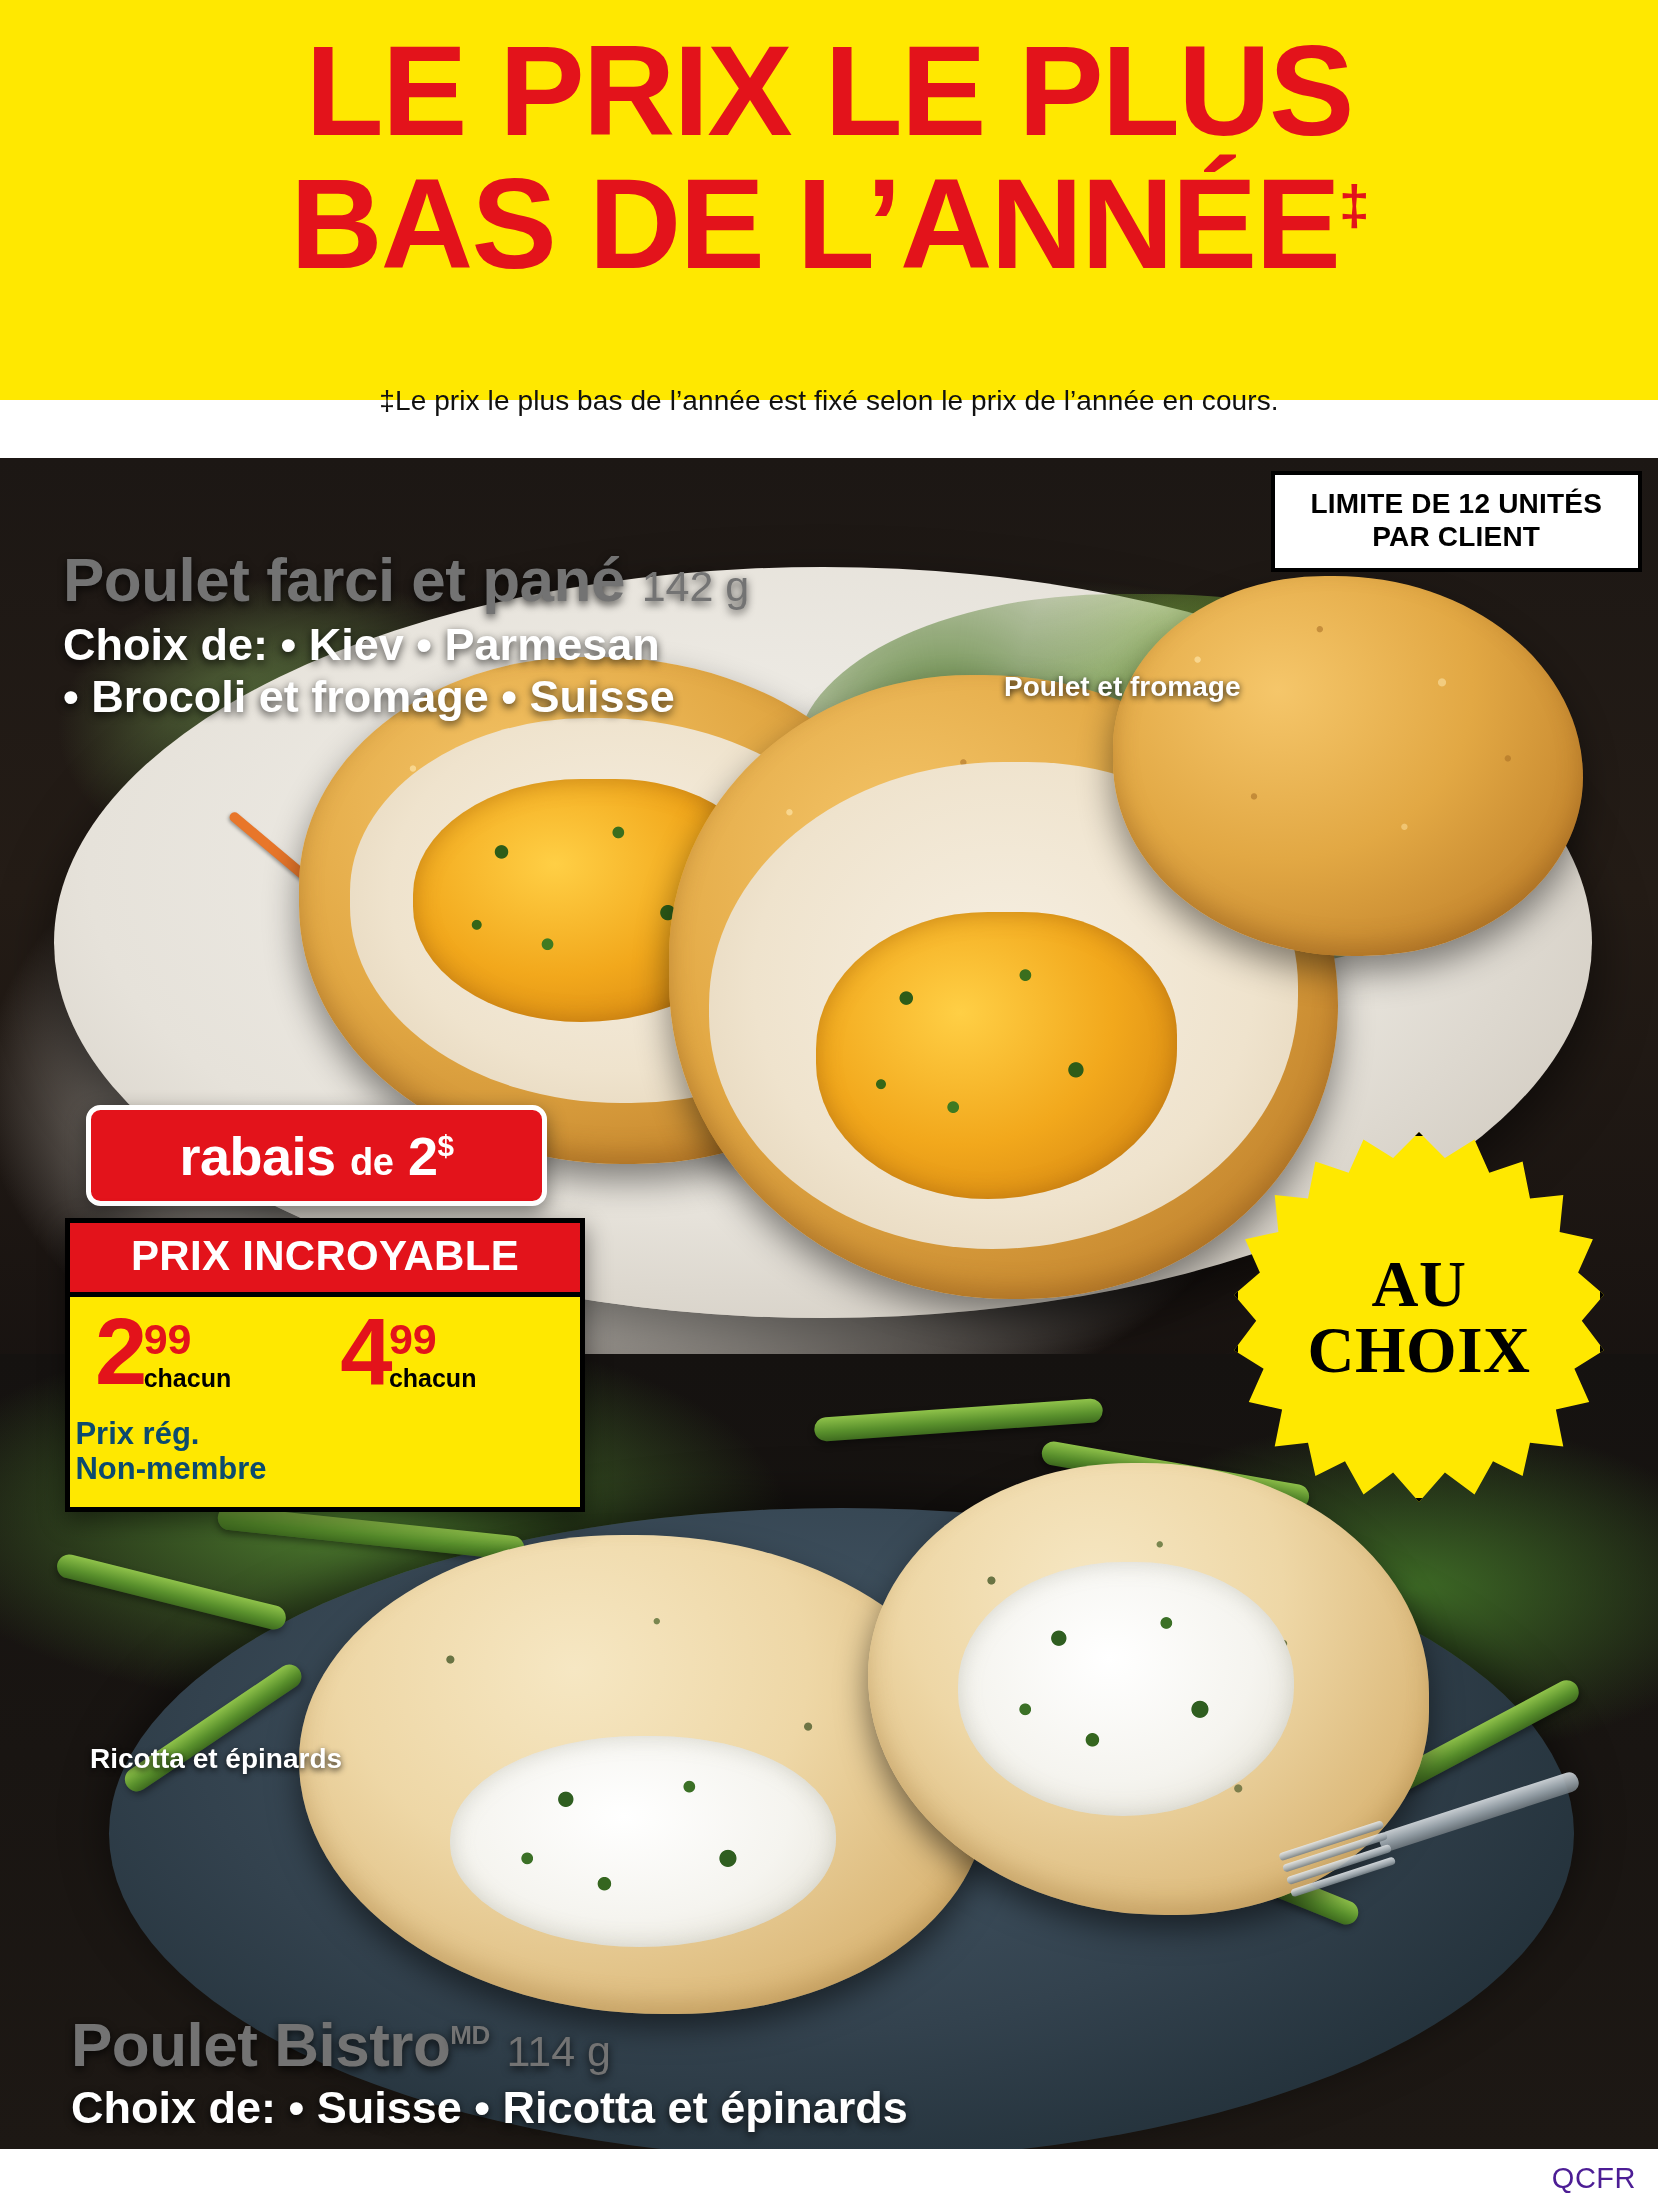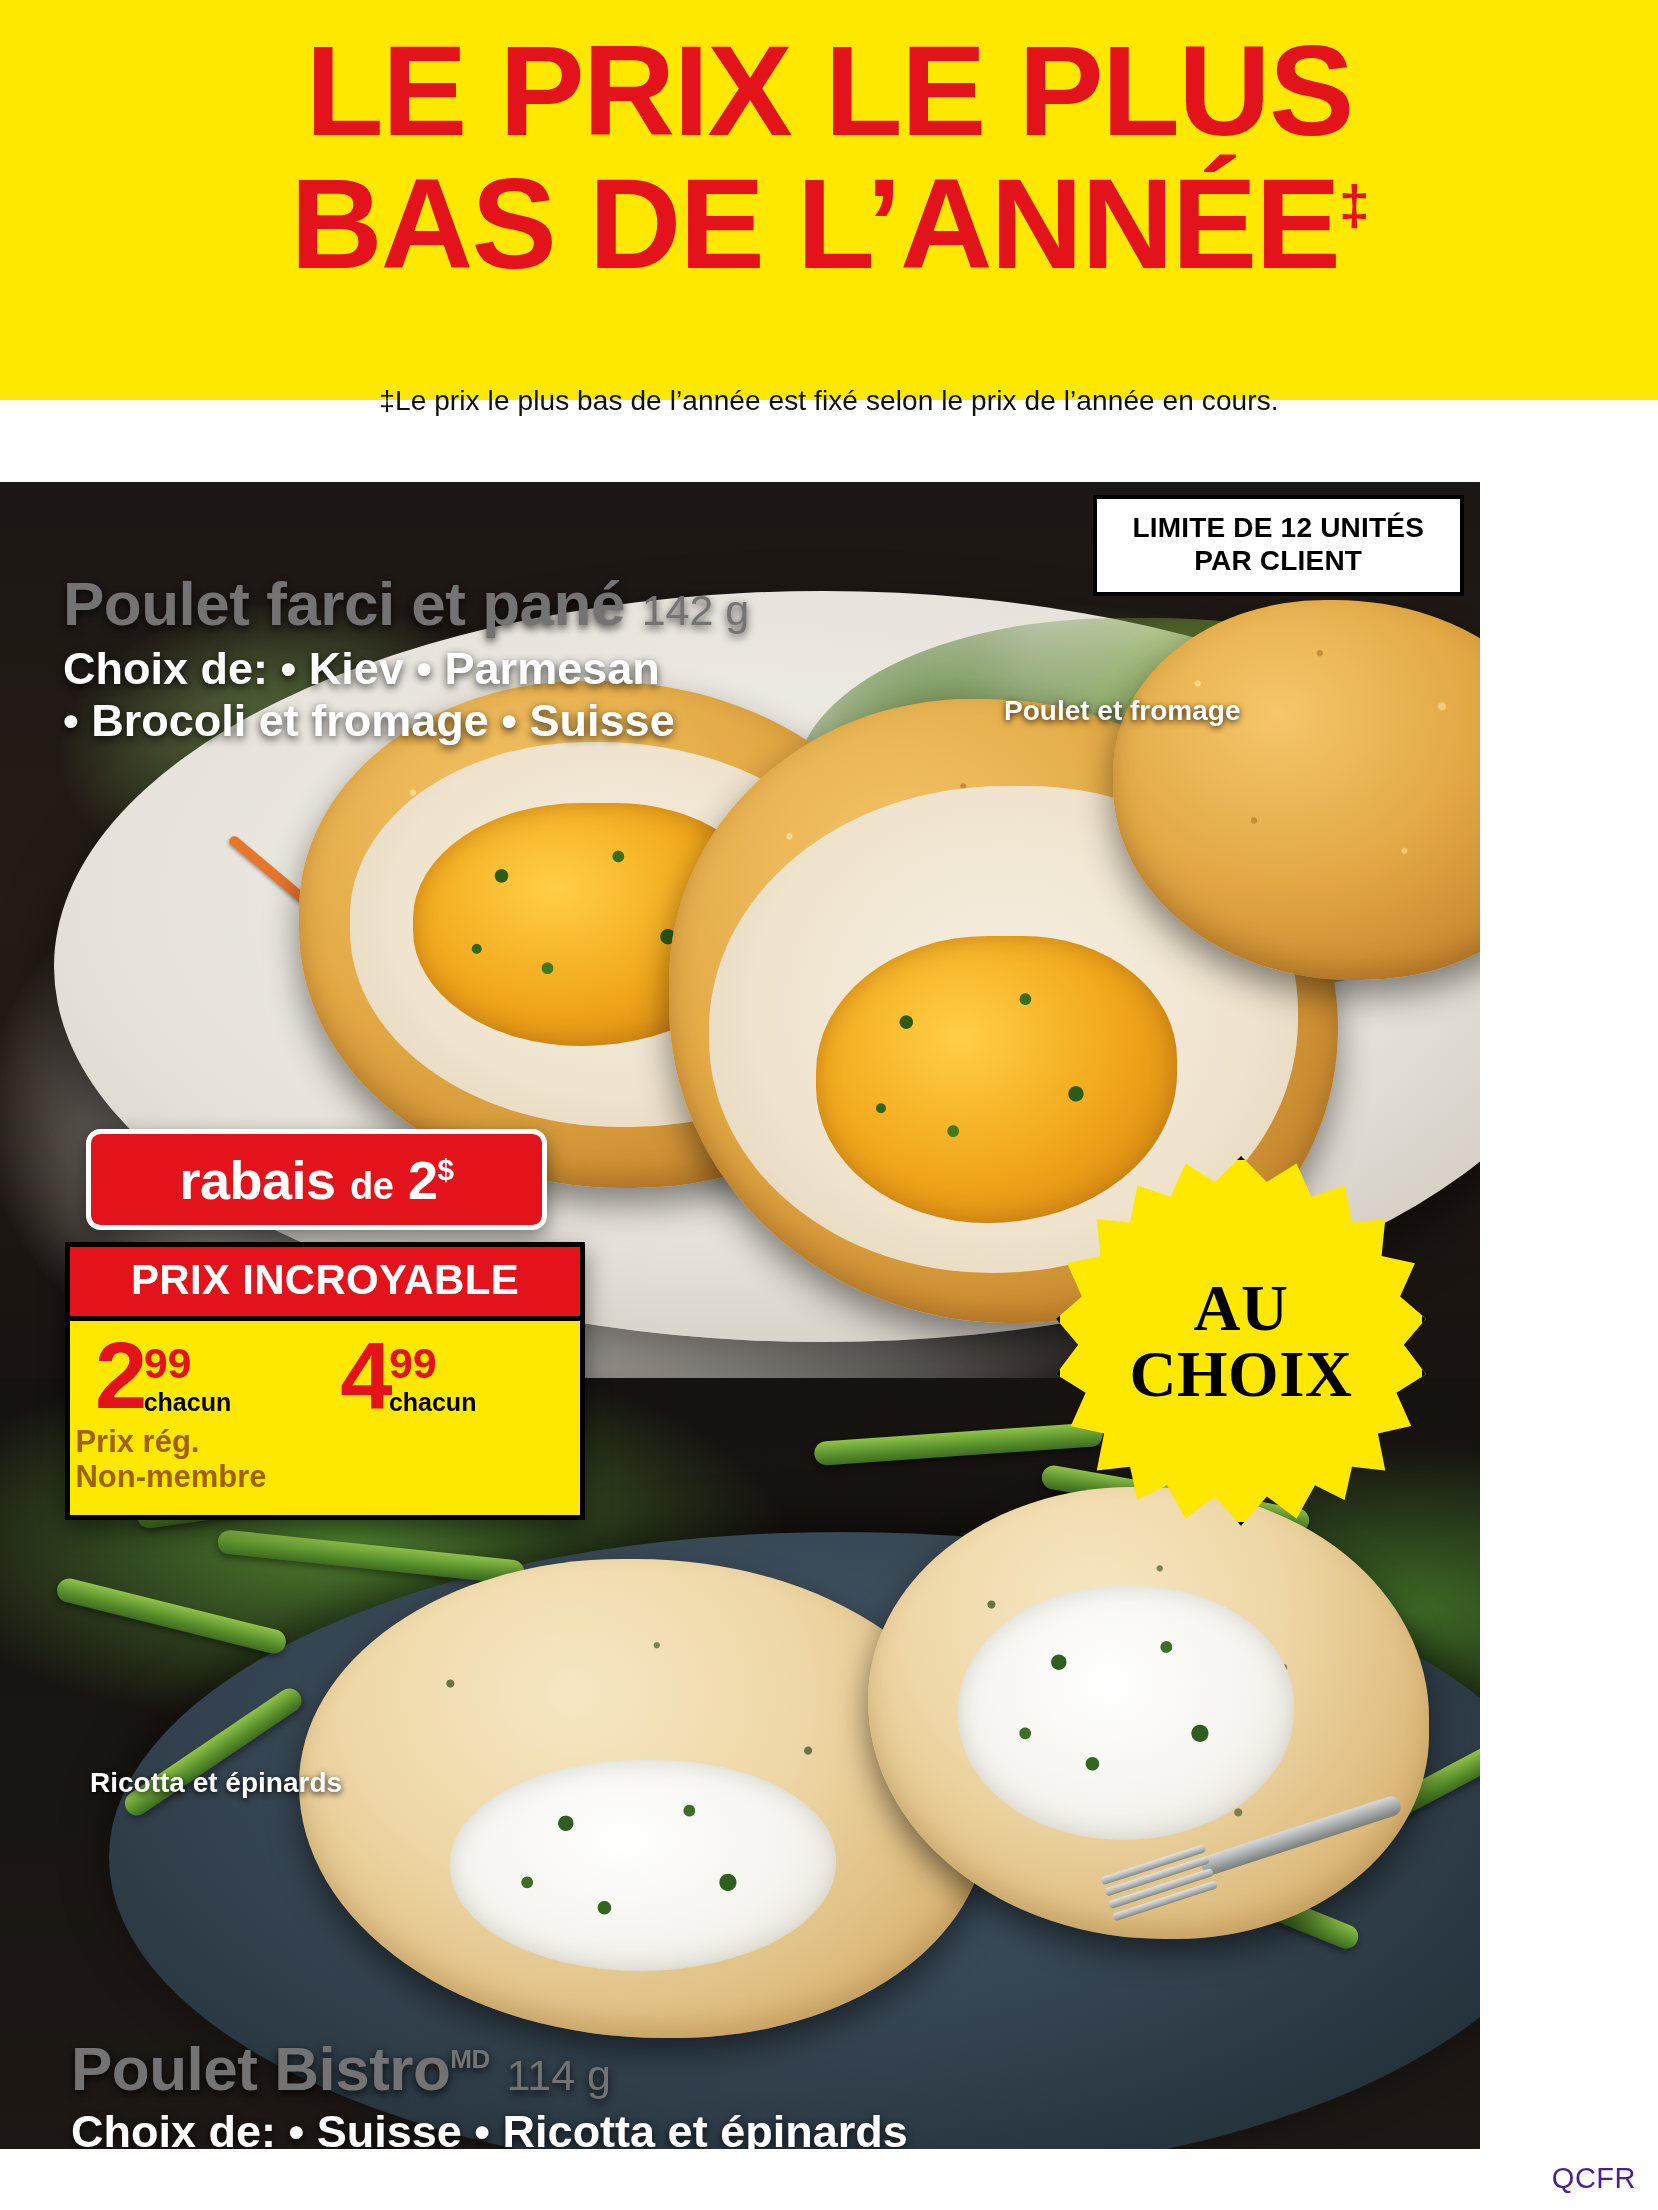--- a/index.html
+++ b/index.html
@@ -60,22 +60,22 @@
     color: #111111;
     font-size: 28px;
     font-weight: 400;
     letter-spacing: 0.1px;
   }
 
   
   .photo-area {
     position: absolute;
     left: 0;
-    top: 482px;
-    width: 1480px;
+    top: 458px;
+    width: 1658px;
     height: 1692px;
     overflow: hidden;
     background: #120d0a;
   }
 
   
   .scene-top {
     position: absolute;
     left: 0; top: 0;
     width: 1658px; height: 959px;
@@ -410,21 +410,21 @@
     margin-top: 5.4px;
     letter-spacing: 0;
   }
   .price-note {
     color: #E3131B;
     font-weight: 800;
     font-size: 31px;
     line-height: 1.12;
     padding: 3.6px 0 20px 25px;
   }
-  .price-note.black { color: #a16207; padding-left: 5.4px; }
+  .price-note.black { color: #0c4a6e; padding-left: 5.4px; margin-top: 16px; }
   .price-foot {
     display: flex;
   }
   .price-foot > div { flex: 1; }
 
   
   .starburst {
     position: absolute;
     right: 54px;
     top: 674px;

